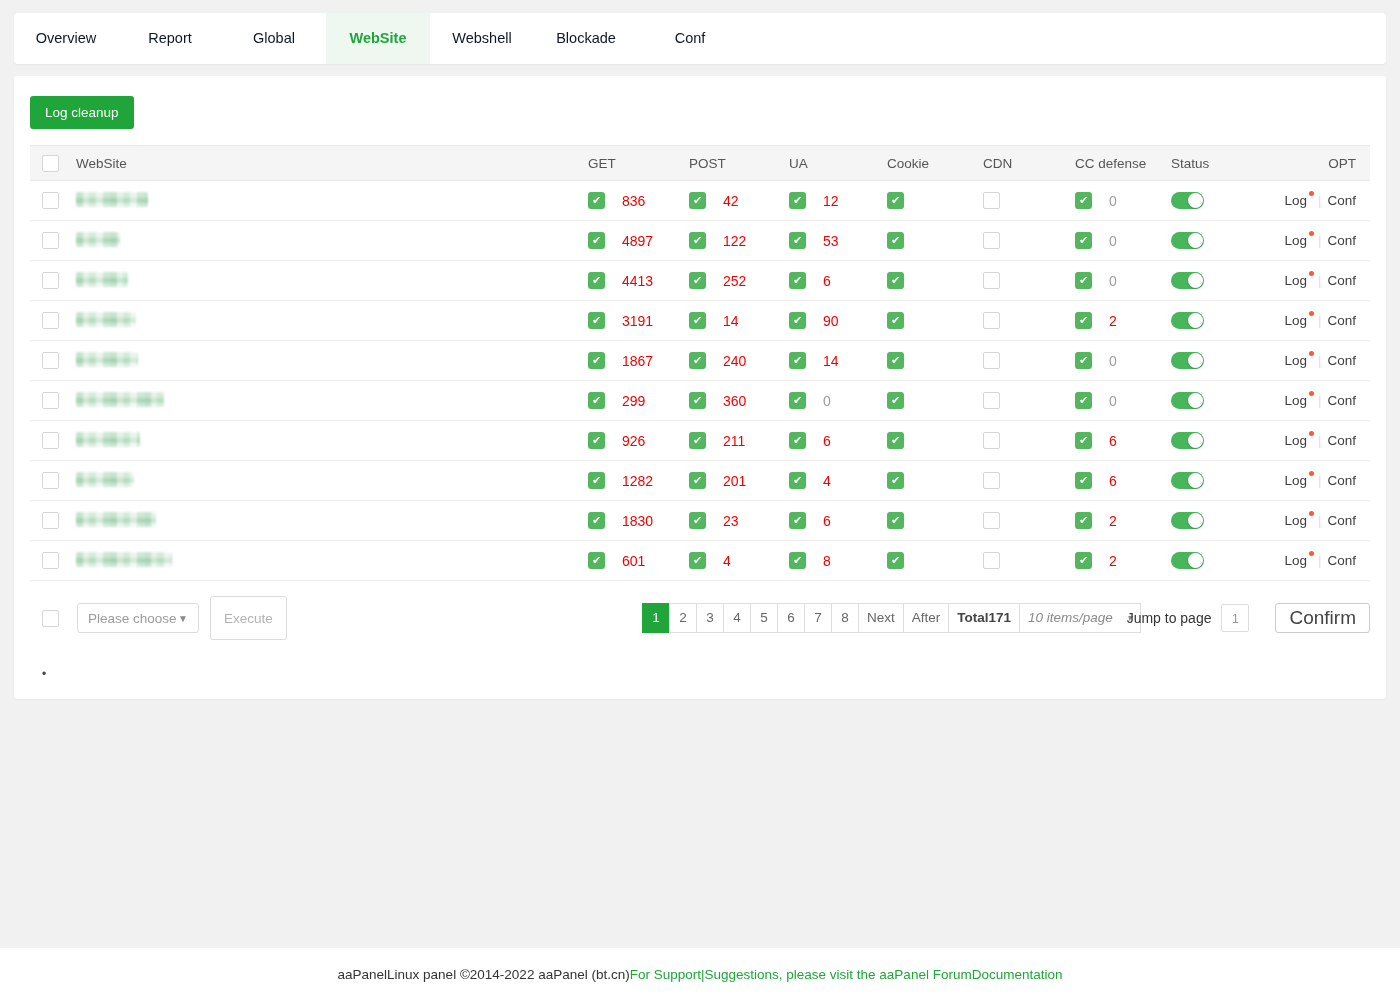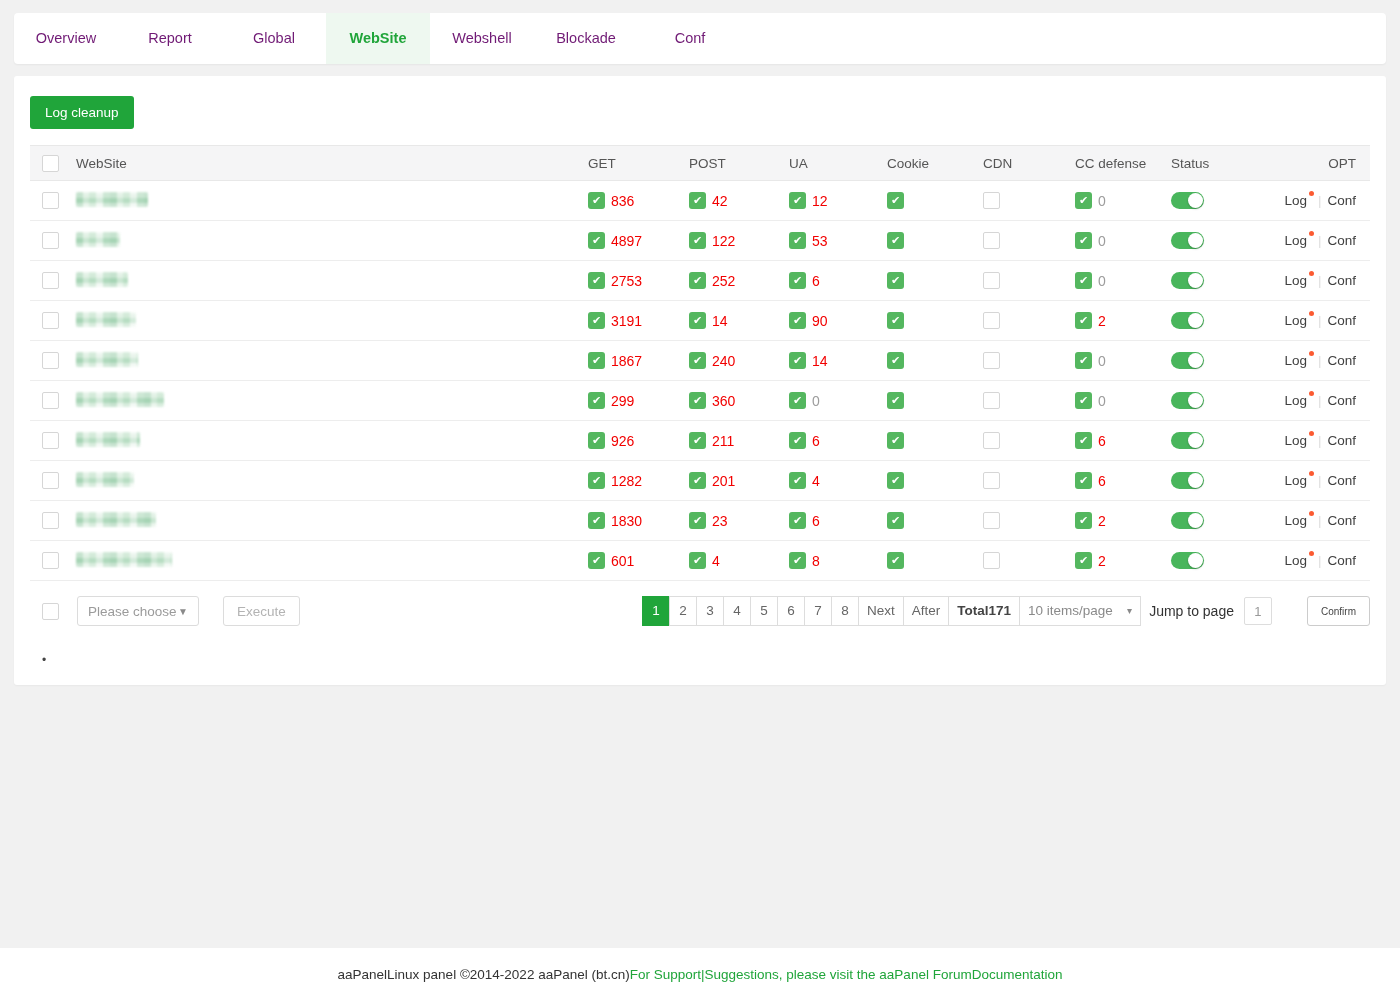--- a/index.html
+++ b/index.html
@@ -17,21 +17,21 @@
     margin:13px 14px 0;
     background:#fff;
     border-radius:4px;
     height:51px;
     display:flex;
     box-shadow:0 1px 2px rgba(0,0,0,.05);
     overflow:hidden;
   }
   .tab {
     width:104px; height:51px; line-height:51px;
-    text-align:center; font-size:14.5px; color:#701a75;
+    text-align:center; font-size:14.5px; color:#0f172a;
     cursor:pointer; user-select:none;
   }
   .tab.active { background:#eef8f0; color:#20a53a; font-weight:bold; }
 
   
   .card {
     margin:12px 14px 0;
     background:#fff;
     border-radius:3px;
     padding:20px 16px 18px;
@@ -69,21 +69,21 @@
     vertical-align:middle; cursor:pointer;
   }
   .check {
     display:inline-flex; width:17px; height:17px;
     background:#54b75f; border-radius:3px;
     color:#fff; font-size:11px;
     align-items:center; justify-content:center;
     cursor:pointer; flex:0 0 auto;
   }
   .check::before { content:"\2714"; }
-  .stat { display:flex; align-items:center; gap:6px; }
+  .stat { display:flex; align-items:center; gap:17px; }
   .num.red { color:#f20000; }
   .num.zero { color:#9c9c9c; }
 
   .blur-name {
     display:inline-block; height:15px; border-radius:2px;
     background:
       repeating-linear-gradient(0deg, rgba(255,255,255,.35) 0 4px, rgba(137,199,158,.30) 4px 9px, rgba(222,240,227,.45) 9px 13px),
       repeating-linear-gradient(90deg, #9fd0ae 0 7px, #dcefe0 7px 13px, #bce0c5 13px 20px, #ecf6ee 20px 27px, #add8ba 27px 34px);
     filter:blur(1.2px);
     opacity:.85;
@@ -113,48 +113,48 @@
   .controls { display:flex; align-items:center; margin-top:15px; position:relative; }
   .controls .checkbox { margin-left:12px; }
   .sel {
     display:inline-flex; align-items:center; justify-content:space-between;
     height:30px; border:1px solid #dcdcdc; border-radius:3px;
     background:#fff; color:#9b9b9b; font-size:13.5px;
     padding:12px 10px; margin-left:18px; width:122px; cursor:pointer;
   }
   .caret { font-size:10px; color:#8a8a8a; }
   .btn-plain {
-    height:30px; border:1px solid #dcdcdc; border-radius:3px;
+    height:44px; border:1px solid #dcdcdc; border-radius:3px;
     background:#fff; color:#b3b3b3; font-size:13.5px;
-    padding:0 13px; margin-left:24px; cursor:pointer;
+    padding:0 13px; margin-left:11px; cursor:pointer;
     font-family:"Liberation Sans", sans-serif;
   }
 
   .pager { position:absolute; left:613px; display:flex; }
   .pg {
     min-width:28px; height:30px; line-height:28px;
     border:1px solid #ddd; background:#fff;
     text-align:center; font-size:13.5px; color:#666;
     padding:0 8px; margin-left:-1px; cursor:pointer; user-select:none;
   }
   .pg.active { background:#20a53a; border-color:#20a53a; color:#fff; cursor:default; }
   .pg.total { color:#444; font-weight:bold; cursor:default; }
-  .pg.sel-box { display:flex; align-items:center; gap:14px; color:#8a8a8a; }
+  .pg.sel-box { display:flex; align-items:center; gap:14px; color:#8a8a8a;font-style:italic; }
 
   .jump { position:absolute; right:0; display:flex; align-items:center; }
   .jump-label { font-size:14px; color:#333; }
   .jump-input {
     width:28px; height:28px; border:1px solid #ddd; border-radius:2px;
     text-align:center; font-size:13px; color:#999; margin-left:10px;
     font-family:"Liberation Sans", sans-serif;
   }
   .btn-confirm {
     height:30px; border:1px solid #ccc; border-radius:3px;
-    background:#fff; color:#444; font-size:10px;
-    padding:0 13px; margin-left:35px; cursor:pointer;
+    background:#fff; color:#444; font-size:19px;
+    padding:0 13px; margin-left:26px; cursor:pointer;
     font-family:"Liberation Sans", sans-serif;
   }
 
   .note { margin-top:27px; padding-left:12px; font-size:13.5px; color:#5f6368; display:flex; gap:12px; }
   .note .bullet { font-size:12px; color:#444; }
 
   
   .page-footer {
     margin-top:auto;
     background:#fff;
@@ -258,21 +258,21 @@
       </div>
       <div class="cell opt">
         <a class="lnk"><span>Log</span><i class="dot"></i></a><span class="opt-div">|</span><a class="lnk">Conf</a>
       </div>
     </div>
         <div class="trow">
       <div class="cell cb"><span class="checkbox"></span></div>
       <div class="cell"><span class="blur-name" style="width: 52px;"></span></div>
       <div class="cell stat">
         <span class="check"></span>
-        <span class="num red">2753</span>
+        <span class="num red">4413</span>
       </div>
       <div class="cell stat">
         <span class="check"></span>
         <span class="num red">252</span>
       </div>
       <div class="cell stat">
         <span class="check"></span>
         <span class="num red">6</span>
       </div>
       <div class="cell stat">

